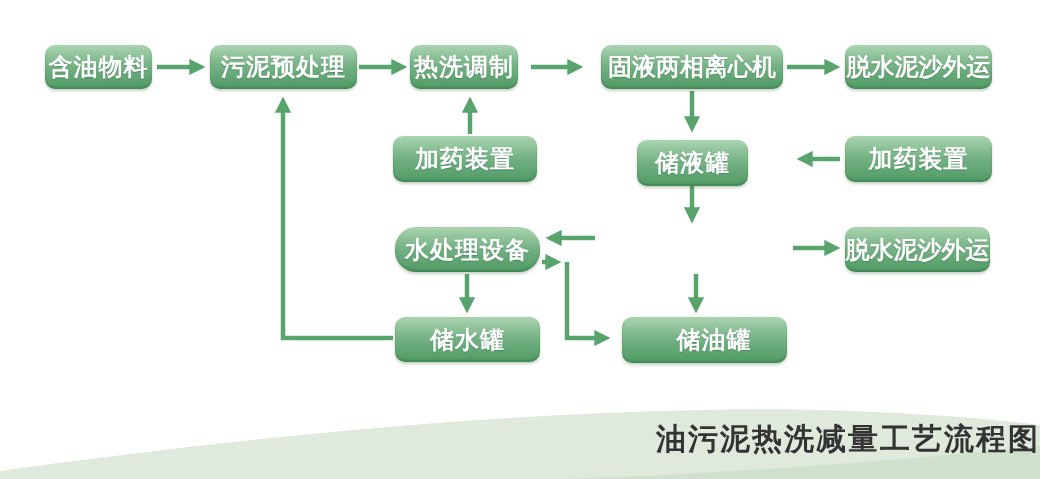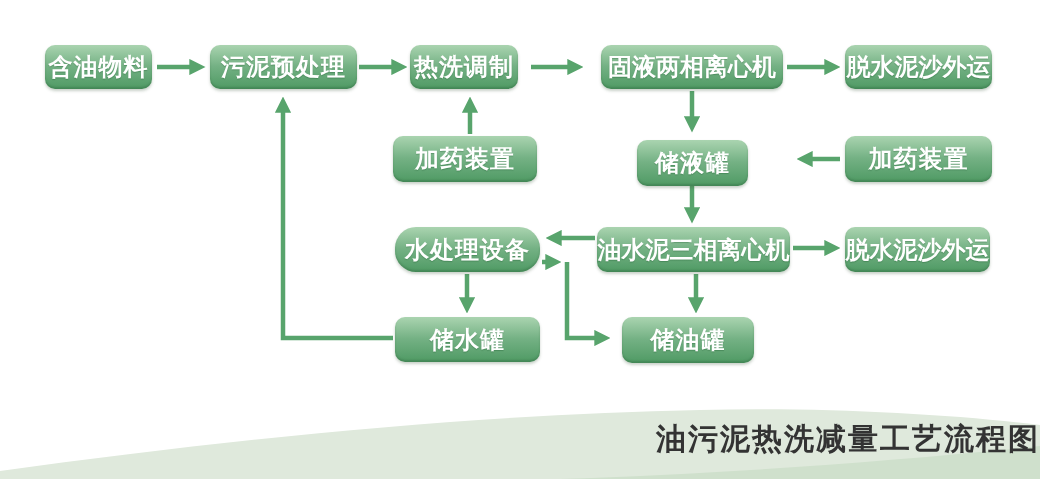--- a/index.html
+++ b/index.html
@@ -73,23 +73,22 @@
   <div class="node" style="left:845px;top:45px;width:147px;height:44px;letter-spacing:0;">脱水泥沙外运</div>
 
   <div class="node" style="left:393px;top:136px;width:144px;height:46px;">加药装置</div>
 
   <div class="node" style="left:637px;top:140px;width:111px;height:46px;">储液罐</div>
 
   <div class="node" style="left:845px;top:136px;width:147px;height:46px;">加药装置</div>
 
   <div class="node" style="left:395px;top:227px;width:145px;height:45px;border-radius:21px;">水处理设备</div>
 
-  <div class="node" style="left:597px;top:227px;width:193px;height:45px;letter-spacing:0;">油水泥三相离心机</div>
 
   <div class="node" style="left:845px;top:227px;width:145px;height:45px;letter-spacing:0;">脱水泥沙外运</div>
 
   <div class="node" style="left:395px;top:317px;width:145px;height:45px;">储水罐</div>
 
-  <div class="node" style="left:622px;top:317px;width:132px;height:46px;">储油罐</div>
+  <div class="node" style="left:622px;top:317px;width:146px;height:46px;padding-left:19px;">储油罐</div>
 
   <div class="diagram-title">油污泥热洗减量工艺流程图</div>
 
 </div>
 
 </body></html>

